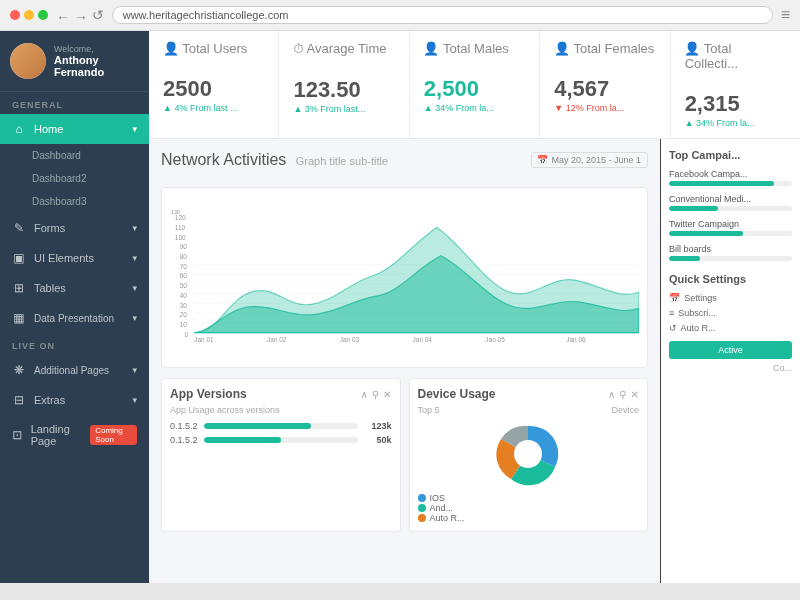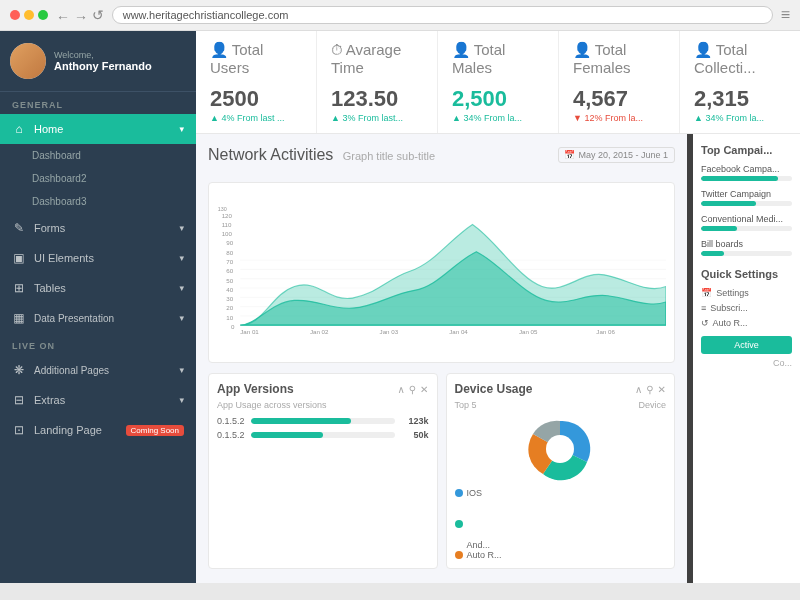--- a/index.html
+++ b/index.html
@@ -13,21 +13,21 @@
     .tl-yellow { background: #ffbd2e; }
     .tl-green { background: #28c940; }
     .nav-btns { display: flex; gap: 4px; color: #888; font-size: 14px; }
     .address-bar { flex: 1; background: white; border: 1px solid #ccc; border-radius: 10px; padding: 2px 10px; font-size: 11px; color: #555; }
     .menu-btn { color: #888; font-size: 16px; }
 
     
     .app-container { display: flex; height: 552px; }
 
     
-    .sidebar { width: 196px; background: #2c3e50; color: white; display: flex; flex-direction: column; overflow: hidden; flex-shrink: 0; }
+    .sidebar { width: 149px; background: #2c3e50; color: white; display: flex; flex-direction: column; overflow: hidden; flex-shrink: 0; }
     .sidebar-profile { display: flex; align-items: center; gap: 8px; padding: 12px 10px; border-bottom: 1px solid #3d5166; }
     .avatar { width: 36px; height: 36px; border-radius: 50%; background: #bdc3c7; overflow: hidden; flex-shrink: 0; display: flex; align-items: center; justify-content: center; }
     .avatar-img { width: 100%; height: 100%; background: linear-gradient(135deg, #e0a060, #c07840); border-radius: 50%; }
     .profile-info { font-size: 10px; }
     .welcome-text { color: #95a5a6; font-size: 9px; }
     .profile-name { color: white; font-size: 11px; font-weight: bold; }
     .sidebar-section-label { color: #7f8c8d; font-size: 9px; font-weight: bold; padding: 8px 12px 4px; letter-spacing: 1px; }
     .sidebar-item { display: flex; align-items: center; padding: 8px 12px; cursor: pointer; color: #bdc3c7; font-size: 11px; gap: 8px; }
     .sidebar-item.active { background: #1abc9c; color: white; }
     .sidebar-item .icon { width: 14px; text-align: center; font-size: 12px; }
@@ -35,32 +35,32 @@
     .sidebar-sub-item { padding: 6px 12px 6px 32px; color: #95a5a6; font-size: 10px; cursor: pointer; }
     .badge-soon { background: #e74c3c; color: white; font-size: 8px; padding: 1px 5px; border-radius: 3px; margin-left: auto; }
 
     
     .main-content { flex: 1; background: #f5f6fa; overflow: hidden; display: flex; flex-direction: column; }
 
     
     .stats-bar { background: white; display: flex; border-bottom: 1px solid #e8e8e8; }
     .stat-item { flex: 1; padding: 10px 14px; border-right: 1px solid #eee; }
     .stat-item:last-child { border-right: none; }
-    .stat-label { font-size: 15px; color: #888; margin-bottom: 10px; }
+    .stat-label { font-size: 13px; color: #888; margin-bottom: 20px; }
     .stat-label .stat-icon { margin-right: 3px; }
     .stat-value { font-size: 22px; font-weight: bold; color: #555; }
     .stat-value.green { color: #1abc9c; }
     .stat-change { font-size: 9px; color: #888; margin-top: 1px; }
     .stat-change.up { color: #1abc9c; }
     .stat-change.down { color: #e74c3c; }
 
     
     .content-area { flex: 1; display: flex; overflow: hidden; }
     .content-left { flex: 1; padding: 12px; overflow: hidden; display: flex; flex-direction: column; gap: 10px; }
-    .content-right { width: 113px; padding: 10px 8px; border-left: 6px solid #404040; background: white; overflow: hidden; }
+    .content-right { width: 140px; padding: 10px 8px; border-left: 1px solid #404040; background: white; overflow: hidden; }
 
     
     .section-header { display: flex; justify-content: space-between; align-items: center; margin-bottom: 8px; }
     .section-title { font-size: 16px; color: #555; font-weight: 300; }
     .section-subtitle { font-size: 11px; color: #aaa; margin-left: 6px; }
     .date-badge { font-size: 9px; color: #888; border: 1px solid #ddd; border-radius: 3px; padding: 2px 6px; }
 
     
     .chart-area { background: white; border: 1px solid #e8e8e8; border-radius: 4px; padding: 8px; flex-shrink: 0; }
     .chart-svg { width: 100%; height: 160px; }
@@ -312,21 +312,21 @@
                 <circle cx="35" cy="35" r="14" fill="white"></circle>
               </svg>
             </div>
             <div style="margin-top:4px;">
               <div class="device-legend">
                 <div class="device-dot" style="background:#3498db;"></div>
                 <span style="font-size:9px;color:#666;">IOS</span>
               </div>
               <div class="device-legend">
                 <div class="device-dot" style="background:#1abc9c;"></div>
-                <span style="font-size:9px;color:#666;margin-top:42px;">And...</span>
+                <span style="font-size:9px;color:#666;">And...</span>
               </div>
               <div class="device-legend">
                 <div class="device-dot" style="background:#e67e22;"></div>
                 <span style="font-size:9px;color:#666;">Auto R...</span>
               </div>
             </div>
           </div>
 
         </div>
       </div>
@@ -334,29 +334,29 @@
       <div class="content-right">
         <div style="font-size:11px;font-weight:bold;color:#555;margin-bottom:8px;">Top Campai...</div>
 
         <div class="campaign-item">
           <div class="campaign-name">Facebook Campa...</div>
           <div class="campaign-bar">
             <div class="campaign-bar-fill" style="width:85%;background:#1abc9c;"></div>
           </div>
         </div>
         <div class="campaign-item">
+          <div class="campaign-name">Conventional Medi...</div>
+          <div class="campaign-bar">
+            <div class="campaign-bar-fill" style="width:40%;background:#1abc9c;"></div>
+          </div>
+        </div>
+        <div class="campaign-item">
           <div class="campaign-name">Twitter Campaign</div>
           <div class="campaign-bar">
             <div class="campaign-bar-fill" style="width:60%;background:#1abc9c;"></div>
-          </div>
-        </div>
-        <div class="campaign-item">
-          <div class="campaign-name">Conventional Medi...</div>
-          <div class="campaign-bar">
-            <div class="campaign-bar-fill" style="width:40%;background:#1abc9c;"></div>
           </div>
         </div>
         <div class="campaign-item">
           <div class="campaign-name">Bill boards</div>
           <div class="campaign-bar">
             <div class="campaign-bar-fill" style="width:25%;background:#1abc9c;"></div>
           </div>
         </div>
 
         <div style="margin-top:12px;font-size:11px;font-weight:bold;color:#555;margin-bottom:8px;">Quick Settings</div>

